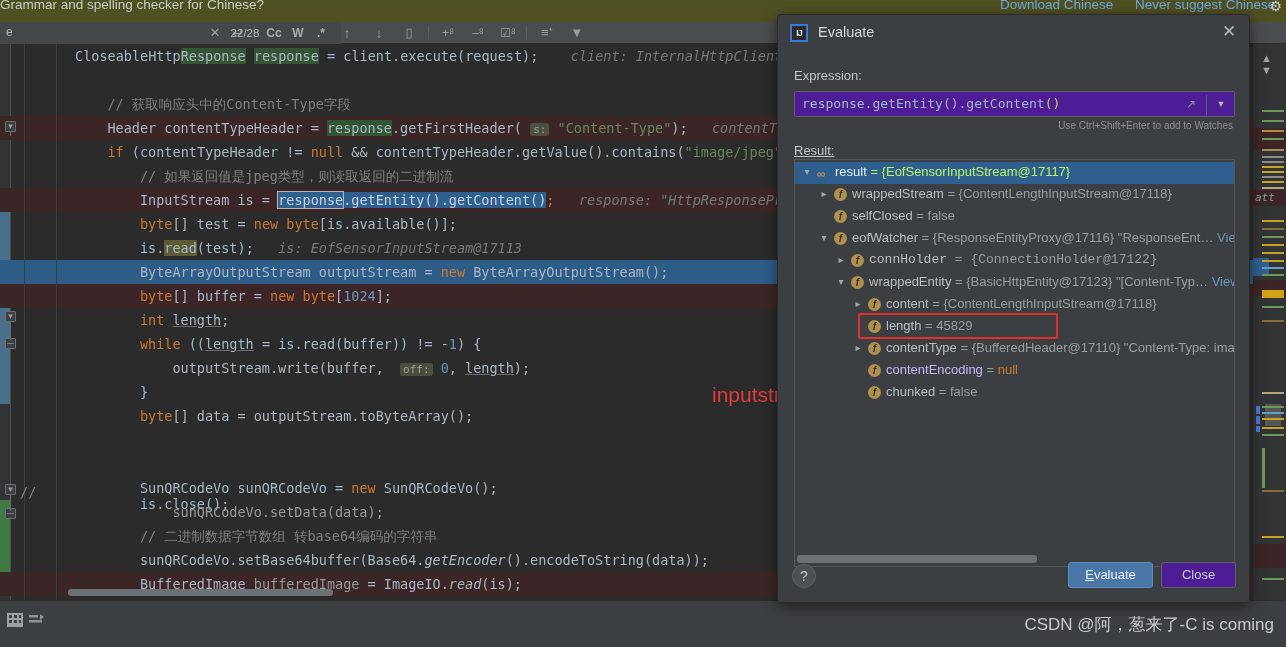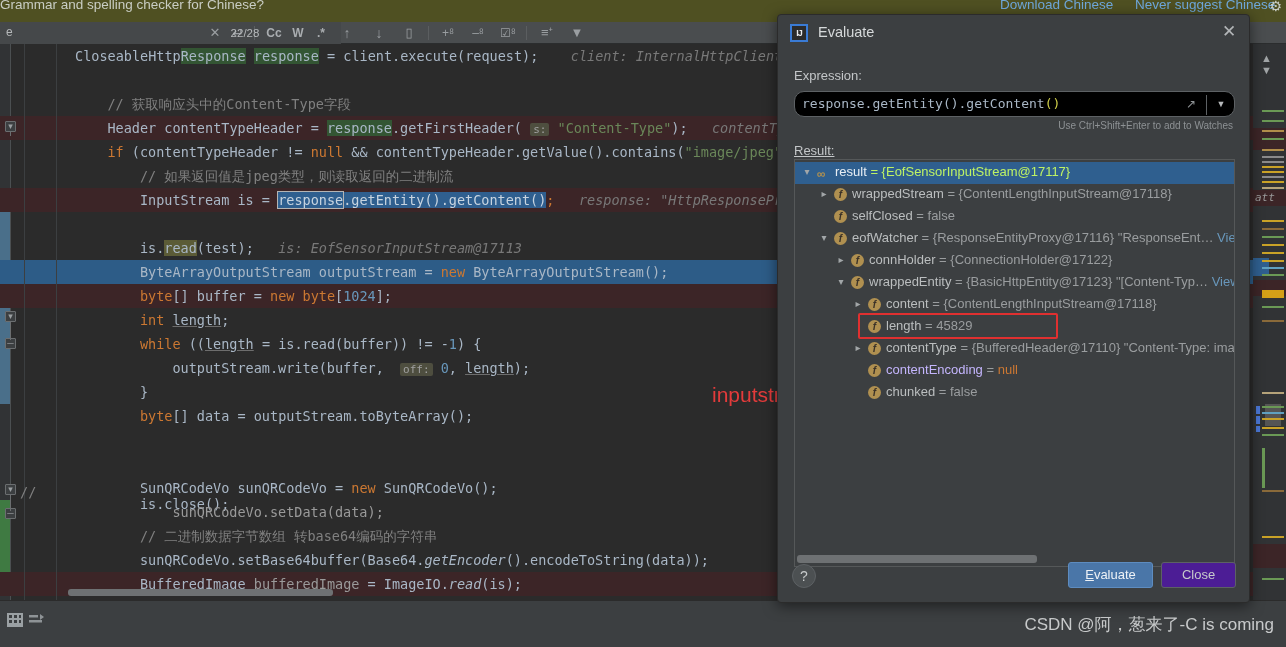--- a/index.html
+++ b/index.html
@@ -183,21 +183,21 @@
   .dlg-close {
     position:absolute; right:12px; top:8px; width:20px; height:20px;
     color:#b2b5b7; font-size:17px; line-height:18px; text-align:center;
     cursor:pointer; user-select:none;
   }
   .dlg-label {
     position:absolute; color:#c3c6c8; font-size:13px;
   }
   .expr-box {
     position:absolute; left:16px; top:76px; width:441px; height:26px;
-    background:#000000; border:1px solid #5d6164; border-radius:10px;padding-left:8px;
+    background:#4c1d95; border:1px solid #5d6164; border-radius:2px;padding-left:8px;
   }
   .expr-text {
     position:absolute; left:7px; top:4px;
     font-family:"DejaVu Sans Mono","Liberation Mono",monospace;
     font-size:13px; color:#a9b7c6; white-space:pre;
   }
   .expr-paren { color:#cfcf4a; }
   .expr-expand {
     position:absolute; right:32px; top:5px; width:16px; height:16px;
     color:#8d9194; font-size:12px; cursor:pointer;
@@ -323,20 +323,21 @@
     <div class="codearea" id="code-lines">
         <div class="line" style="top: 0px;"><span class="txt" style="left: 75px;"><span class="t-plain">CloseableHttp</span><span class="sel-green">Response</span><span class="t-plain"> </span><span class="sel-green">response</span><span class="t-plain"> = client.execute(request);</span><span class="t-hint">    client: InternalHttpClient@14</span></span></div>
         <div class="line" style="top: 24px;"><span class="txt" style="left: 75px;"></span></div>
         <div class="line" style="top: 48px;"><span class="txt" style="left: 107.48px;"><span class="t-com">// 获取响应头中的Content-Type字段</span></span></div>
         <div class="bandfull hl-red" style="top: 72px;"></div>
         <div class="line" style="top: 72px;"><span class="txt" style="left: 107.48px;"><span class="t-plain">Header contentTypeHeader = </span><span class="sel-green">response</span><span class="t-plain">.getFirstHeader( </span><span class="param-chip">s:</span><span class="t-plain"> </span><span class="t-str">"Content-Type"</span><span class="t-plain">);</span><span class="t-hint">   contentTypeHeade</span></span></div>
         <div class="line" style="top: 96px;"><span class="txt" style="left: 107.48px;"><span class="t-kw">if</span><span class="t-plain"> (contentTypeHeader != </span><span class="t-kw">null</span><span class="t-plain"> &amp;&amp; contentTypeHeader.getValue().contains(</span><span class="t-str">"image/jpeg"</span><span class="t-plain">)) {</span></span></div>
         <div class="line" style="top: 120px;"><span class="txt" style="left: 139.96px;"><span class="t-com">// 如果返回值是jpeg类型，则读取返回的二进制流</span></span></div>
         <div class="bandfull hl-red" style="top: 144px;"></div>
         <div class="line" style="top: 144px;"><span class="txt" style="left: 139.96px;"><span class="t-plain">InputStream is = </span><span class="sel-blue box-out">response</span><span class="sel-blue">.getEntity().getContent()</span><span class="t-kw">;</span><span class="t-hint">   response: "HttpResponseProxy{H</span></span></div>
+        <div class="line" style="top: 168px;"><span class="txt" style="left: 139.96px;"><span class="t-kw">byte</span><span class="t-plain">[] test = </span><span class="t-kw">new</span><span class="t-plain"> </span><span class="t-kw">byte</span><span class="t-plain">[is.available()];</span></span></div>
         <div class="line" style="top: 192px;"><span class="txt" style="left: 139.96px;"><span class="t-plain">is.</span><span class="read-hl">read</span><span class="t-plain">(test);</span><span class="t-hint">   is: EofSensorInputStream@17113</span></span></div>
         <div class="bandfull hl-blue" style="top: 216px;"></div>
         <div class="line" style="top: 216px;"><span class="txt" style="left: 139.96px;"><span class="t-plain">ByteArrayOutputStream outputStream = </span><span class="t-kw">new</span><span class="t-plain"> ByteArrayOutputStream();</span></span></div>
         <div class="bandfull hl-red" style="top: 240px;"></div>
         <div class="line" style="top: 240px;"><span class="txt" style="left: 139.96px;"><span class="t-kw">byte</span><span class="t-plain">[] buffer = </span><span class="t-kw">new</span><span class="t-plain"> </span><span class="t-kw">byte</span><span class="t-plain">[</span><span class="t-num">1024</span><span class="t-plain">];</span></span></div>
         <div class="line" style="top: 264px;"><span class="txt" style="left: 139.96px;"><span class="t-kw">int</span><span class="t-plain"> </span><span class="underline-id">length</span><span class="t-plain">;</span></span></div>
         <div class="line" style="top: 288px;"><span class="txt" style="left: 139.96px;"><span class="t-kw">while</span><span class="t-plain"> ((</span><span class="underline-id">length</span><span class="t-plain"> = is.read(buffer)) != -</span><span class="t-num">1</span><span class="t-plain">) {</span></span></div>
         <div class="line" style="top: 312px;"><span class="txt" style="left: 172.44px;"><span class="t-plain">outputStream.write(buffer,  </span><span class="param-chip">off:</span><span class="t-plain"> </span><span class="t-num">0</span><span class="t-plain">, </span><span class="underline-id">length</span><span class="t-plain">);</span></span></div>
         <div class="line" style="top: 336px;"><span class="txt" style="left: 139.96px;"><span class="t-plain">}</span></span></div>
         <div class="line" style="top: 360px;"><span class="txt" style="left: 139.96px;"><span class="t-kw">byte</span><span class="t-plain">[] data = outputStream.toByteArray();</span></span></div>
@@ -475,21 +476,21 @@
           <div class="tname" style="left: 57px;"><span style="color: rgb(187, 190, 191);">selfClosed</span><span class="tval"> = false</span></div>
         </div>
         <div class="trow" style="top: 68px;">
           <div class="tarrow" style="left: 23px;">▾</div>
           <div class="ticon-f" style="left: 39px;">f</div>
           <div class="tname" style="left: 57px;"><span style="color: rgb(187, 190, 191);">eofWatcher</span><span class="tval"> = {ResponseEntityProxy@17116} "ResponseEnt…</span><span class="tview"> View</span></div>
         </div>
         <div class="trow" style="top: 90px;">
           <div class="tarrow" style="left: 40px;">▸</div>
           <div class="ticon-f" style="left: 56px;">f</div>
-          <div class="tname" style="left: 74px;"><span style="color: rgb(187, 190, 191);">connHolder</span><span class="tval"> = {ConnectionHolder@17122}</span></div>
+          <div class="tname" style="left: 74px; font-family: Liberation Mono, monospace;"><span style="color: rgb(187, 190, 191);">connHolder</span><span class="tval"> = {ConnectionHolder@17122}</span></div>
         </div>
         <div class="trow" style="top: 112px;">
           <div class="tarrow" style="left: 40px;">▾</div>
           <div class="ticon-f" style="left: 56px;">f</div>
           <div class="tname" style="left: 74px;"><span style="color: rgb(187, 190, 191);">wrappedEntity</span><span class="tval"> = {BasicHttpEntity@17123} "[Content-Typ…</span><span class="tview"> View</span></div>
         </div>
         <div class="trow" style="top: 134px;">
           <div class="tarrow" style="left: 57px;">▸</div>
           <div class="ticon-f" style="left: 73px;">f</div>
           <div class="tname" style="left: 91px;"><span style="color: rgb(187, 190, 191);">content</span><span class="tval"> = {ContentLengthInputStream@17118}</span></div>

